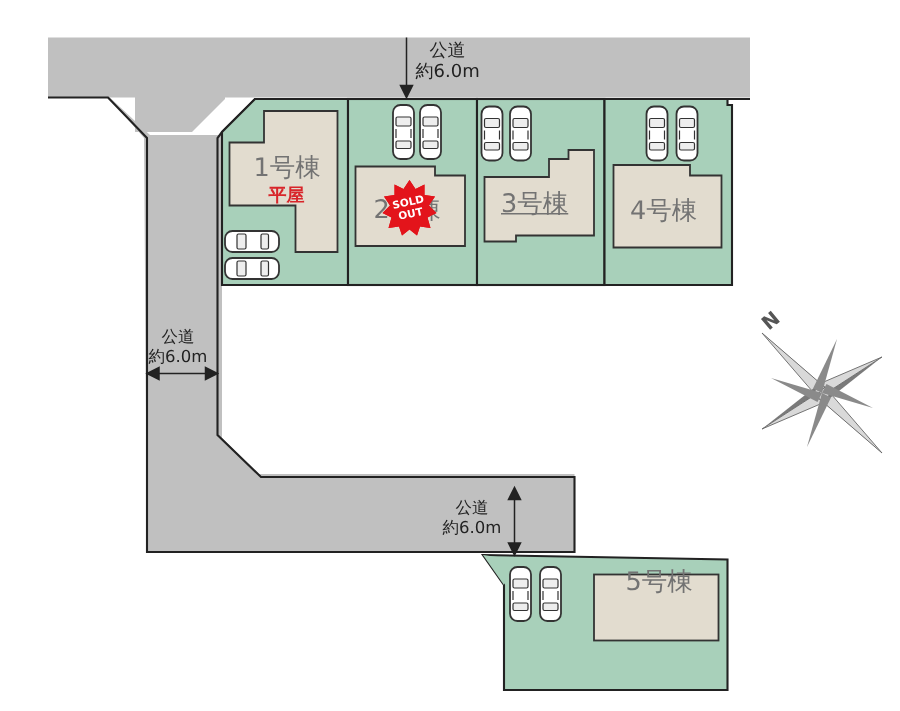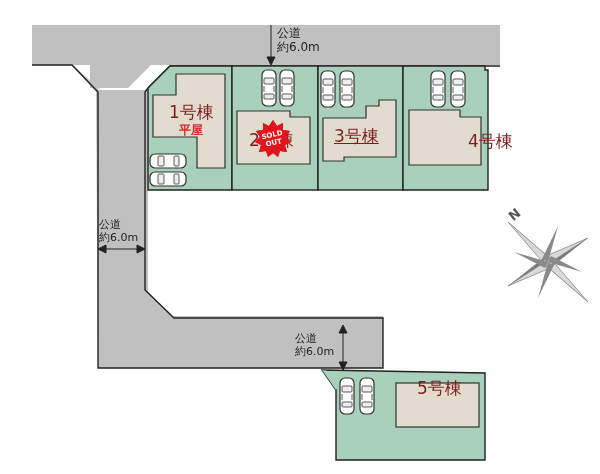--- a/index.html
+++ b/index.html
@@ -1,21 +1,21 @@
 <!DOCTYPE html>
 <html><head>
 <meta charset="utf-8">
 <style>
   html, body { margin:0; padding:0; background:#ffffff; }
   body { width:600px; height:474px; position:relative; overflow:hidden; font-family:"DejaVu Sans", sans-serif; }
   svg { position:absolute; left:0; top:0; }
-  .lbl { position:absolute; white-space:nowrap; color:#222; text-align:left; line-height:1.15; }
+  .lbl { position:absolute; white-space:nowrap; color:#222; text-align:center; line-height:1.15; }
   .road-lbl { font-size:11px; }
   .road-lbl.big { font-size:12px; }
-  .house-lbl { font-size:17px; color:#7f1d1d; font-weight:normal; }
+  .house-lbl { font-size:17px; color:#737373; font-weight:normal; }
   .sub-lbl { font-size:12px; color:#d8252a; font-weight:bold; }
   .sold { position:absolute; }
   .sold span { position:absolute; left:0; right:0; text-align:center; color:#fff; font-size:7px; font-weight:bold; line-height:8px; }
   .n-lbl { position:absolute; font-size:13px; font-weight:bold; color:#555; transform:rotate(-40deg); }
 </style>
 </head>
 <body>
 
 <svg width="600" height="474" viewBox="0 0 600 474">
   <defs>
@@ -122,21 +122,21 @@
 </div>
 <div class="lbl road-lbl" style="left:295px;top:333px;">
   <div>公道</div>
   <div>約6.0m</div>
 </div>
 
 <div class="lbl house-lbl" style="left:169px;top:103px;">1号棟</div>
 <div class="lbl sub-lbl" style="left:179px;top:124px;">平屋</div>
 <div class="lbl house-lbl" style="left:249px;top:131px;">2号棟</div>
 <div class="lbl house-lbl" style="left:334px;top:127px;text-decoration:underline;">3号棟</div>
-<div class="lbl house-lbl" style="left:420px;top:132px;margin-left:48px;">4号棟</div>
+<div class="lbl house-lbl" style="left:420px;top:132px;">4号棟</div>
 <div class="lbl house-lbl" style="left:417px;top:379px;">5号棟</div>
 
 <svg width="600" height="474" viewBox="0 0 600 474" style="pointer-events:none;">
   <g transform="translate(273,139)">
     <polygon fill="#e3141b" points="0,-19 4,-13 10,-16 10,-9 17,-8 13,-2 18,3 12,6 14,13 7,12 5,18 0,14 -5,18 -7,12 -14,13 -12,6 -18,3 -13,-2 -17,-8 -10,-9 -10,-16 -4,-13"></polygon>
   </g>
 </svg>
 <div class="sold" style="left:258px;top:128px;width:30px;height:22px;transform:rotate(-12deg);">
   <span style="top:3px;">SOLD</span>
   <span style="top:11px;">OUT</span>

